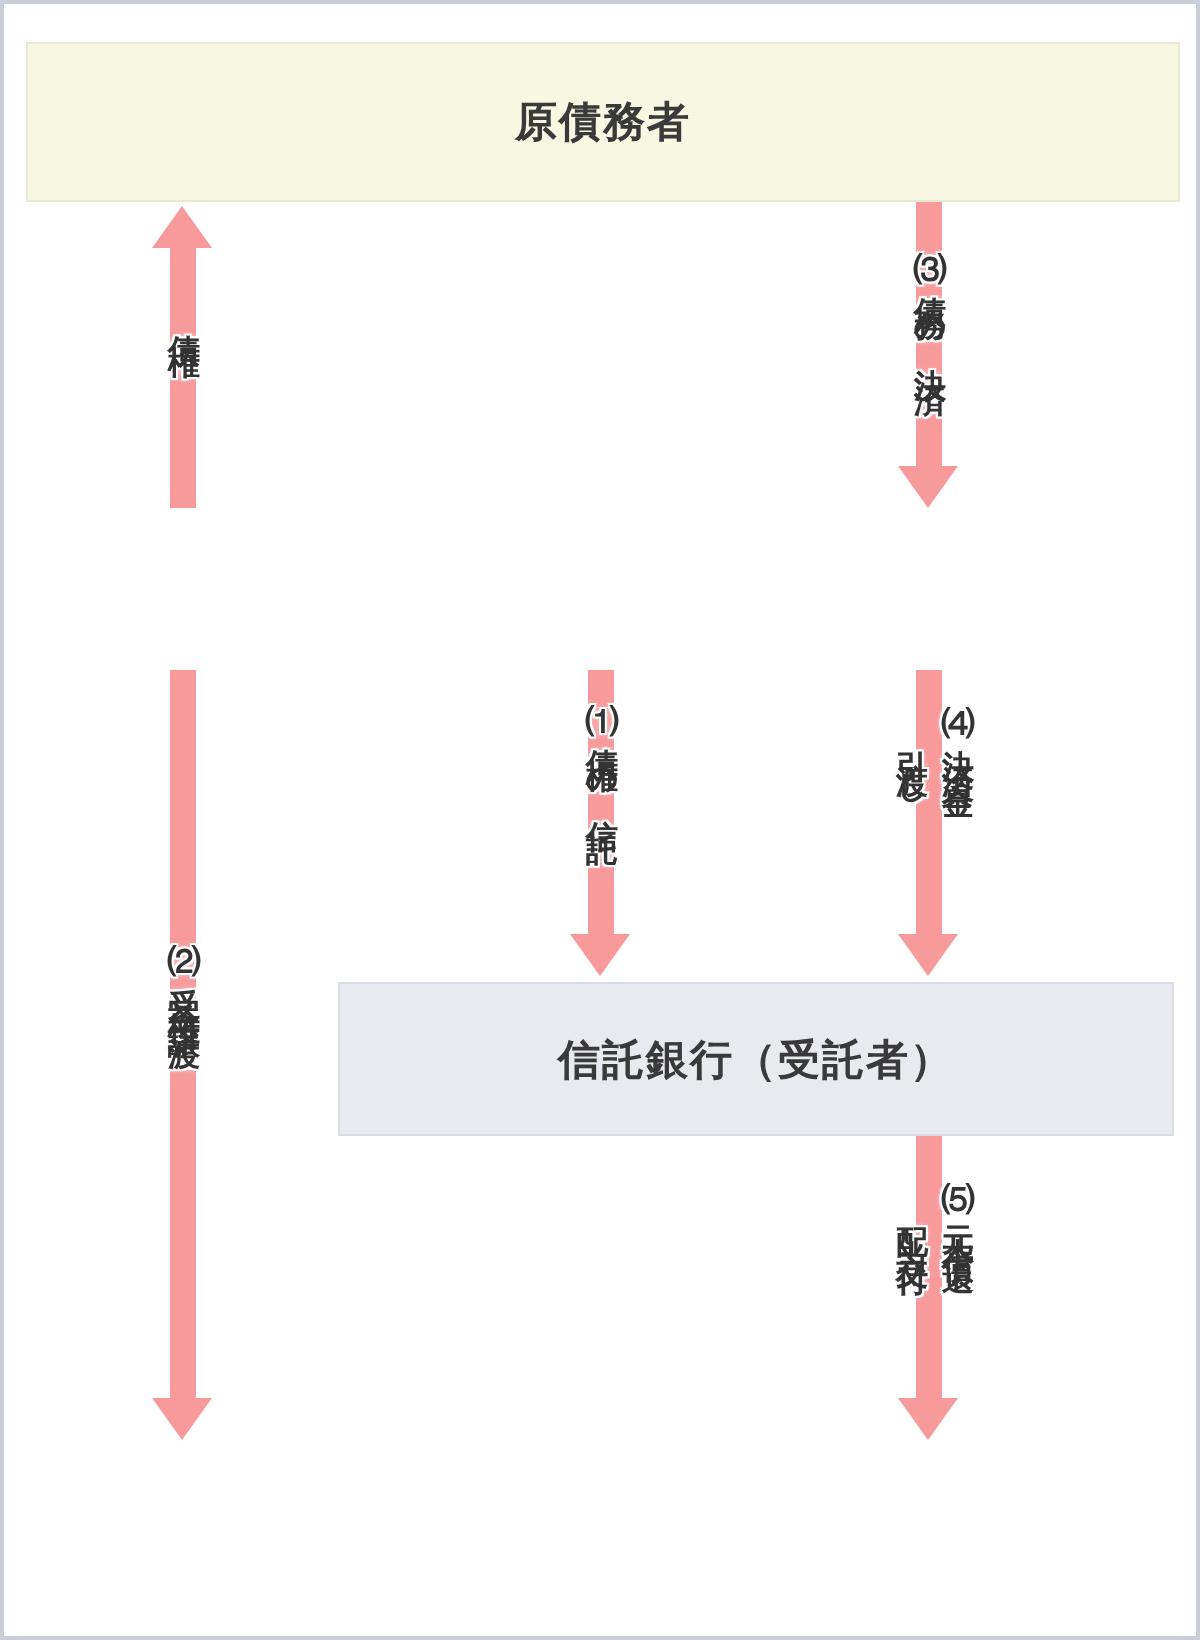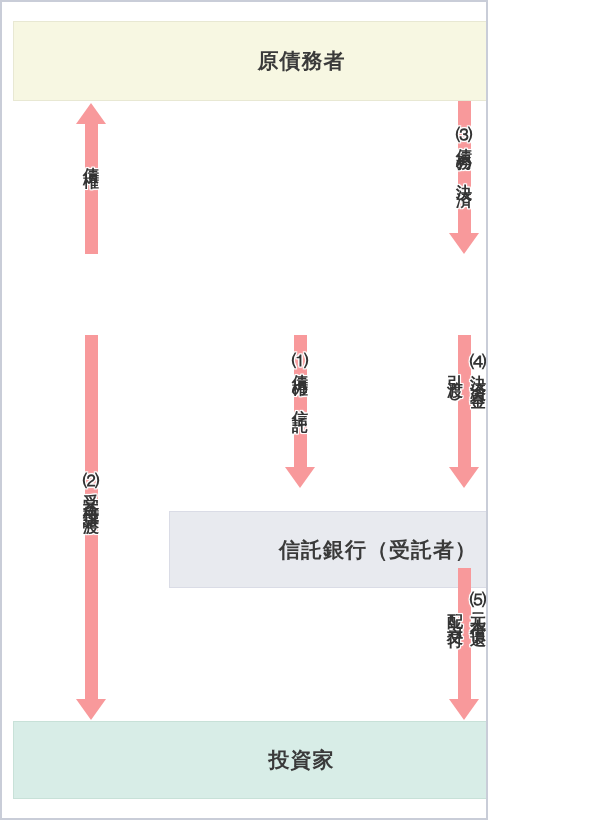--- a/index.html
+++ b/index.html
@@ -1,36 +1,36 @@
 <!DOCTYPE html>
 <html><head>
 <meta charset="utf-8">
 <style>
   html,body{margin:0;padding:0;background:#fff;}
   .canvas{
     position:relative;
-    width:488px;height:820px;
+    width:600px;height:820px;
     box-sizing:border-box;
     background:#ffffff;
     border:2px solid #c9cdd8;
     overflow:hidden;
     font-family:"Liberation Sans","DejaVu Sans",sans-serif;
     text-decoration:underline;
   }
   .ebox{
     position:absolute;
     box-sizing:border-box;
     display:flex;align-items:center;justify-content:center;
     font-size:21px;font-weight:600;color:#3a3a3a;
     letter-spacing:1px;
     z-index:1;
   }
   .box-debtor  {left:11px;top:19px;  width:577px;height:80px;background:#f7f7e2;border:1px solid #e8e8d3;}
   .box-company {left:11px;top:252px; width:577px;height:81px;background:#e4eeda;border:1px solid #d8e6cb;}
-  .box-bank    {left:167px;top:489px;width:418px;height:77px;background:#e8eaef;border:1px solid #dadce6;margin-top:20px;}
+  .box-bank    {left:167px;top:489px;width:418px;height:77px;background:#e8eaef;border:1px solid #dadce6;}
   .box-investor{left:11px;top:719px; width:577px;height:78px;background:#d8ede7;border:1px solid #c8e1d8;}
 
   .shaft{position:absolute;width:13px;background:#f8999b;z-index:2;}
   .head{position:absolute;width:30px;height:21px;background:#f8999b;z-index:2;}
   .head.up  {clip-path:polygon(50% 0, 0 100%, 100% 100%);}
   .head.down{clip-path:polygon(0 0, 100% 0, 50% 100%);}
 
   .vlabel{
     position:absolute;
     writing-mode:vertical-rl;
@@ -48,23 +48,20 @@
 <body>
 
 <div class="canvas">
 
   <div class="ebox box-debtor">
     <span>原債務者</span>
   </div>
   <div class="ebox box-bank">
     <span>信託銀行（受託者）</span>
   </div>
-  <div class="ebox box-investor">
-    <span>投資家</span>
-  </div>
 
   <div class="head up" style="left:74px;top:101px;"></div>
   <div class="shaft" style="left:83px;top:118px;height:134px;"></div>
   <span class="vlabel" style="left:81px;top:152px;">債権</span>
 
   <div class="shaft" style="left:456px;top:99px;height:133px;"></div>
   <div class="head down" style="left:447px;top:231px;"></div>
   <span class="vlabel" style="left:454px;top:111px;">⑶債務の決済</span>
 
   <div class="shaft" style="left:292px;top:333px;height:133px;"></div>

